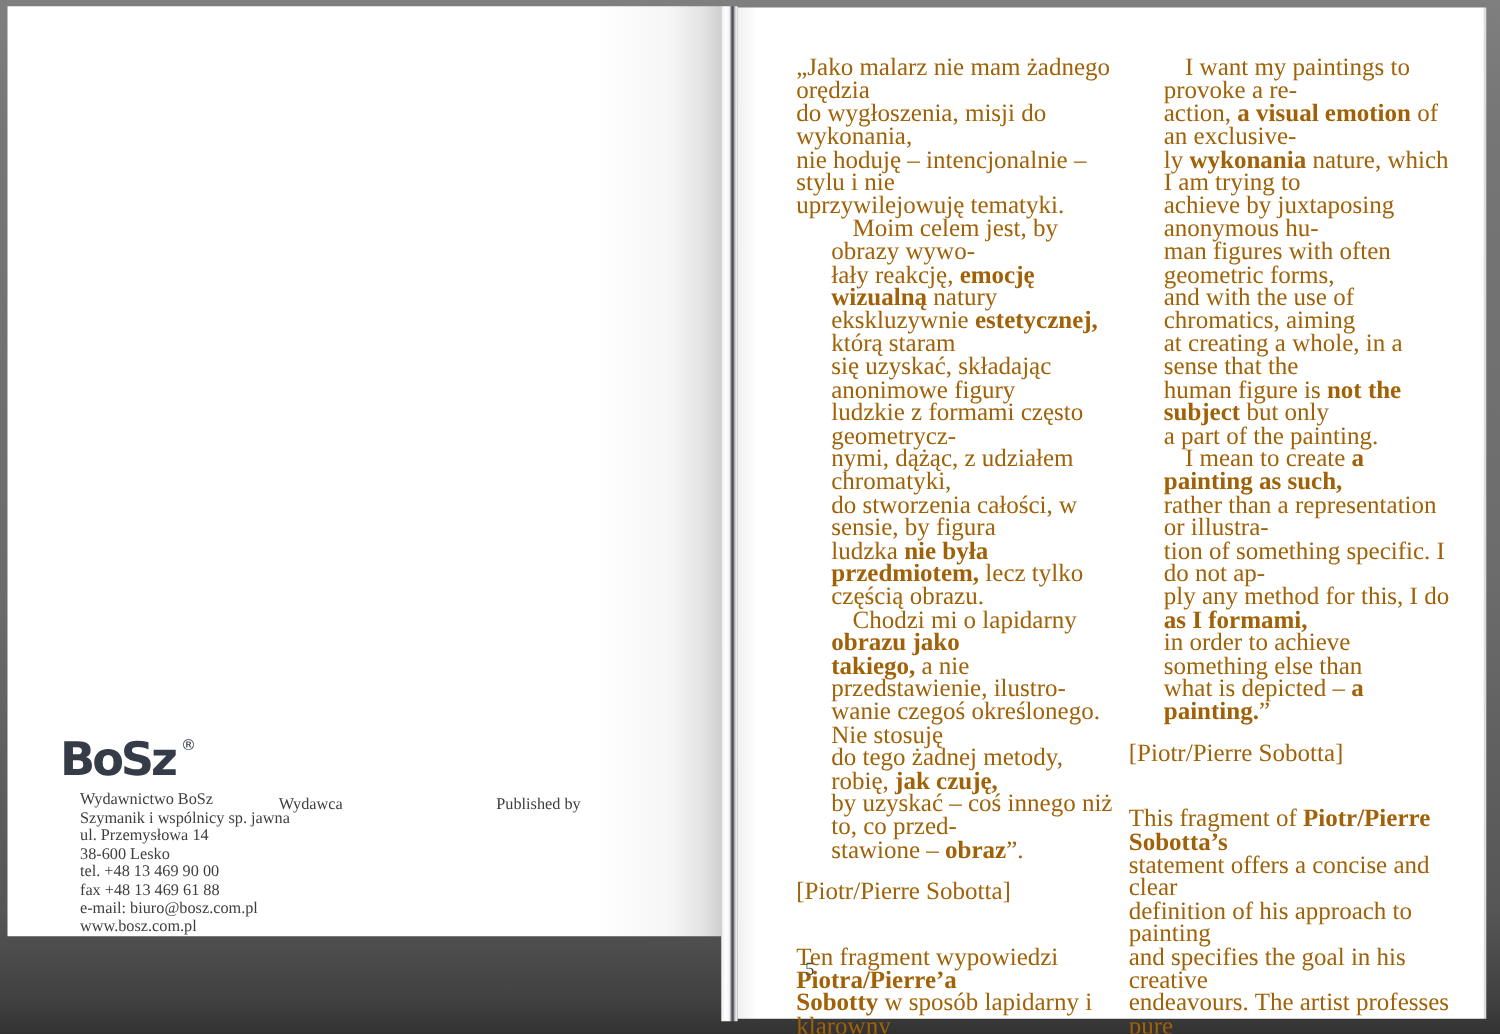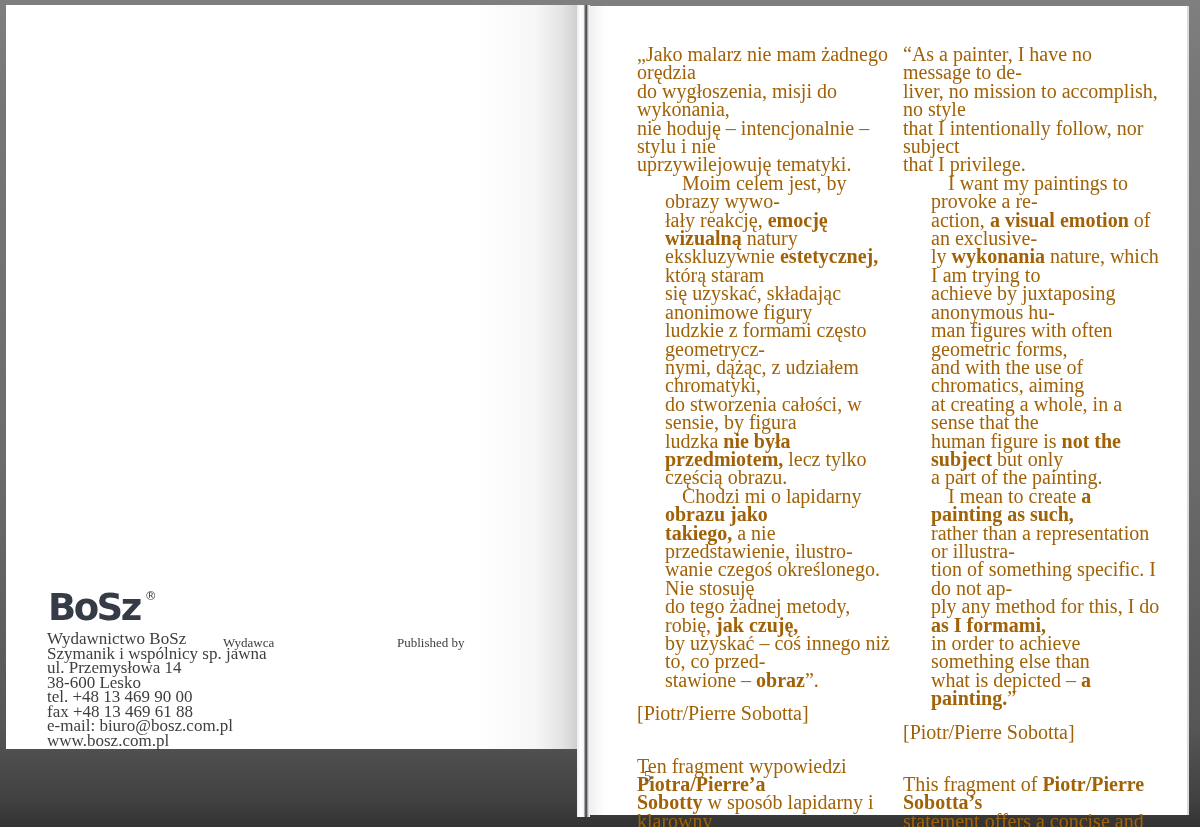--- a/index.html
+++ b/index.html
@@ -20,21 +20,21 @@
     background: linear-gradient(90deg, rgba(0,0,0,0.06) 0%, rgba(0,0,0,0) 100%); }
   .page-right::after { content:""; position:absolute; right:0; top:0; width:2px; height:100%;
     background: rgba(0,0,0,0.14); }
 
   
   .logo { position:absolute; left:42px; top:584px; color:#353c47; white-space:nowrap; }
   .logo-text { font-family:"DejaVu Sans","Liberation Sans",sans-serif; font-weight:bold;
     font-size:37px; letter-spacing:-2.5px; line-height:1; }
   .logo-reg { font-family:"DejaVu Sans","Liberation Sans",sans-serif; font-size:12px;
     vertical-align:20px; margin-left:5px; }
-  .address { position:absolute; left:41px; top:627px; font-size:17px; line-height:14.5px; color:#3e3e3e; }
+  .address { position:absolute; left:58px; top:627px; font-size:13px; line-height:14.5px; color:#3e3e3e; }
   .side-label { position:absolute; top:630px; font-size:13px; color:#3e3e3e; }
   .label-wydawca { left:217px; }
   .label-published { left:391px; }
 
   
   .col { position:absolute; top:39px; width:258px; font-size:20px; line-height:18.4px; color:#a16207; }
   .col-pl { left:47px; }
   .col-en { left:313px; }
   .para { margin:0; white-space:pre-line; }
   .para.indent { text-indent:17px;margin-left:28px; }
@@ -101,24 +101,20 @@
 Udane dzieło nie powinno wymagać
 jakichkolwiek wyjaśnień, opisów, trak-
 tatów socjologicznych. Ma na widza
 działać, wywoływać silne emocje. Stwo-
 rzyć z nim wirtualną relację. Jest to istota
 „obrazu”, której nie można się nauczyć.
 Techniki, sprawności rysunkowej – tak,
 ale nie ma przepisu na dzieło, które ma</span></p>
     </div>
     <div class="col col-en">
-      <p class="para"><span>“As a painter, I have no message to de-
-liver, no mission to accomplish, no style
-that I intentionally follow, nor subject
-that I privilege.</span></p>
       <p class="para indent"><span>I want my paintings to provoke a re-
 action, </span><span class="b">a visual emotion</span><span> of an exclusive-
 ly </span><span class="b">wykonania</span><span> nature, which I am trying to
 achieve by juxtaposing anonymous hu-
 man figures with often geometric forms,
 and with the use of chromatics, aiming
 at creating a whole, in a sense that the
 human figure is </span><span class="b">not the subject</span><span> but only
 a part of the painting.</span></p>
       <p class="para indent"><span>I mean to create </span><span class="b">a painting as such,</span><span>

